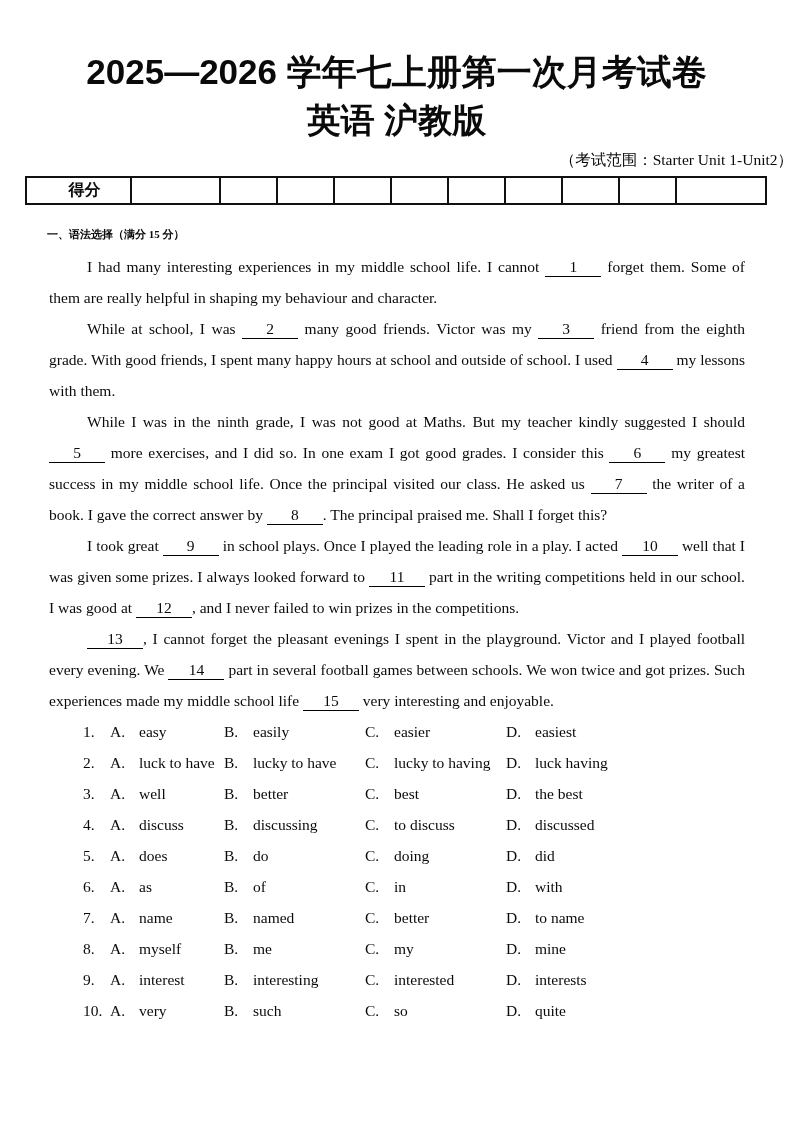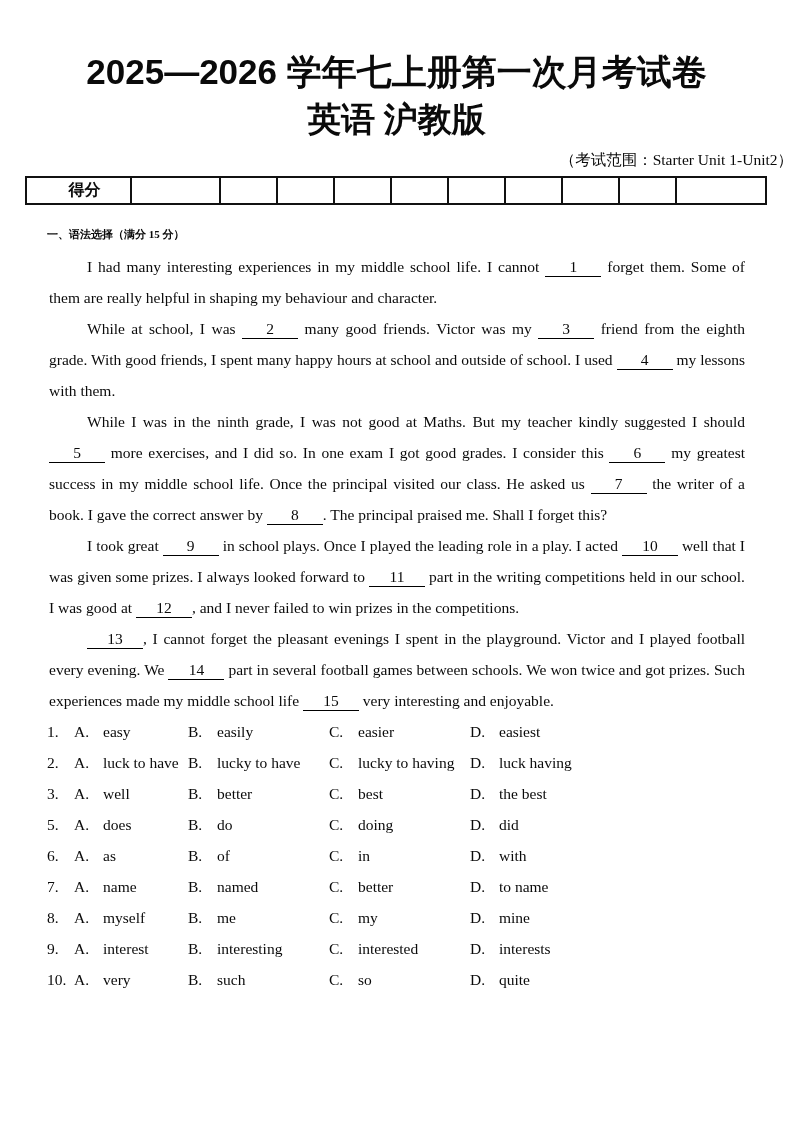--- a/index.html
+++ b/index.html
@@ -21,21 +21,21 @@
     text-align: center;
     font-family: "Liberation Sans", "DejaVu Sans", sans-serif;
     font-weight: bold;
     font-size: 35px;
     line-height: 1.25;
     color: #0a0a0a;
   }
   .title-line2 {
     margin-top: 6px;
     text-align: center;
-    font-family: Liberation Serif, serif;
+    font-family: Liberation Sans, sans-serif;
     font-weight: bold;
     font-size: 34px;
     line-height: 1.2;
     color: #0a0a0a;
   }
   .scope-note {
     margin-top: 9px;
     text-align: right;
     font-size: 15.5px;
     line-height: 20px;
@@ -86,21 +86,21 @@
     font-size: 15.5px;
   }
   .opt-row {
     display: grid;
     grid-template-columns: 141px 141px 141px auto;
     height: 31px;
     line-height: 31px;
     white-space: nowrap;
     align-items: baseline;
   }
-  .opt-cell { overflow: visible; }
+  .opt-cell { overflow: visible; margin-left: 36px; }
   .opt-num {
     display: inline-block;
     min-width: 27px;
   }
   .choice-label {
     display: inline-block;
     min-width: 29px;
   }
 </style>
 </head>
@@ -169,20 +169,26 @@
       <span class="opt-cell"><span class="choice-label">D.</span><span>luck having</span></span>
     </div>
 
     <div class="opt-row">
       <span class="opt-cell"><span class="opt-num">3.</span><span class="choice-label">A.</span><span>well</span></span>
       <span class="opt-cell"><span class="choice-label">B.</span><span>better</span></span>
       <span class="opt-cell"><span class="choice-label">C.</span><span>best</span></span>
       <span class="opt-cell"><span class="choice-label">D.</span><span>the best</span></span>
     </div>
 
+    <div class="opt-row">
+      <span class="opt-cell"><span class="opt-num">4.</span><span class="choice-label">A.</span><span>discuss</span></span>
+      <span class="opt-cell"><span class="choice-label">B.</span><span>discussing</span></span>
+      <span class="opt-cell"><span class="choice-label">C.</span><span>to discuss</span></span>
+      <span class="opt-cell"><span class="choice-label">D.</span><span>discussed</span></span>
+    </div>
 
     <div class="opt-row">
       <span class="opt-cell"><span class="opt-num">5.</span><span class="choice-label">A.</span><span>does</span></span>
       <span class="opt-cell"><span class="choice-label">B.</span><span>do</span></span>
       <span class="opt-cell"><span class="choice-label">C.</span><span>doing</span></span>
       <span class="opt-cell"><span class="choice-label">D.</span><span>did</span></span>
     </div>
 
     <div class="opt-row">
       <span class="opt-cell"><span class="opt-num">6.</span><span class="choice-label">A.</span><span>as</span></span>

